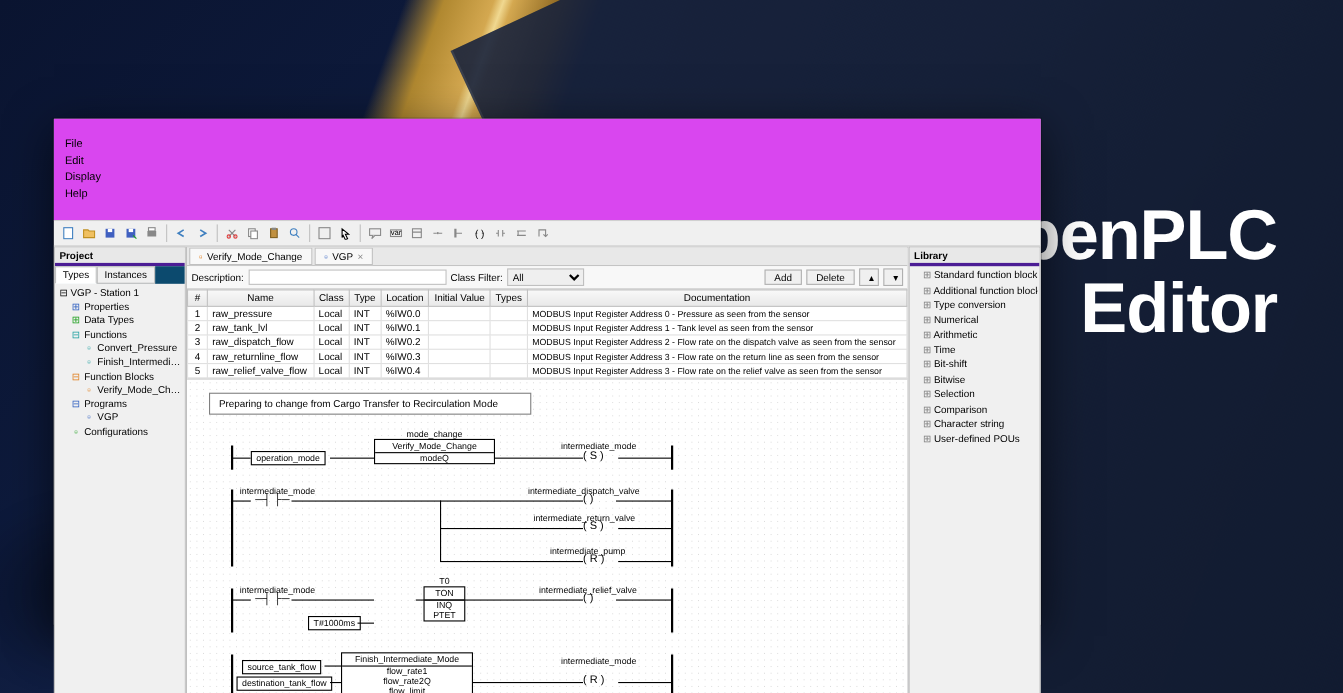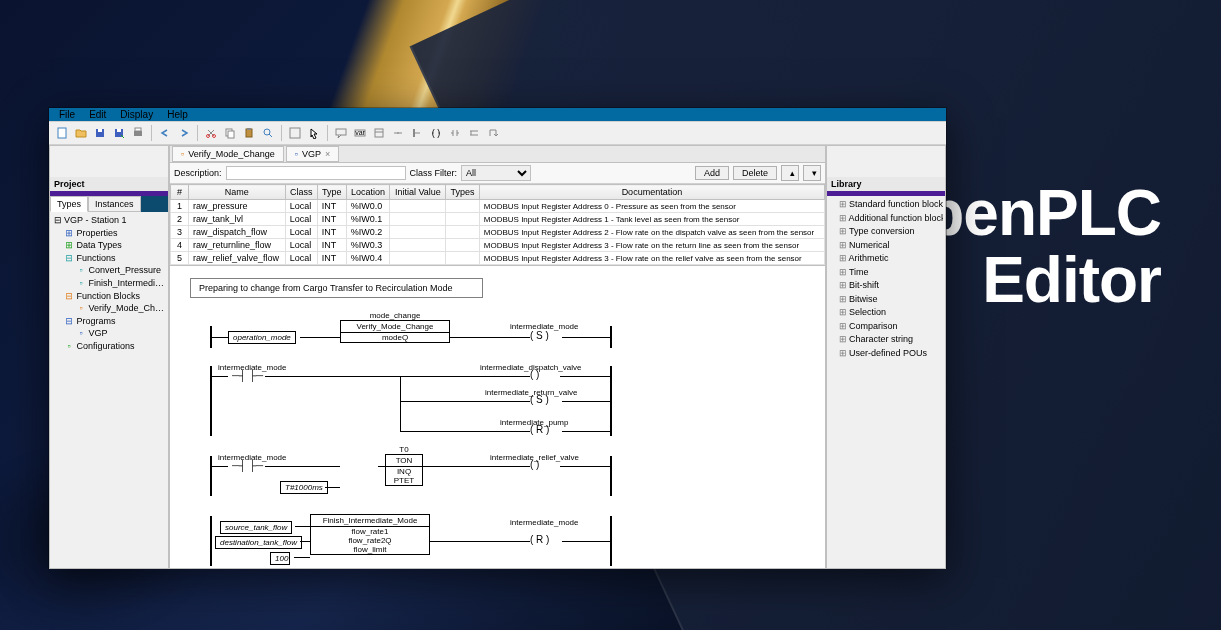--- a/index.html
+++ b/index.html
@@ -35,44 +35,43 @@
   background: #f0f0f0;
   z-index: 3;
   box-shadow: 0 10px 40px rgba(0,0,0,0.6), 0 0 0 1px rgba(0,0,0,0.3);
 }
 .shadow-blob {
   position: absolute; left: -40px; top: 450px; width: 250px; height: 180px;
   background: radial-gradient(ellipse, rgba(0,0,0,0.4) 0%, transparent 70%);
   z-index: 1; filter: blur(8px);
 }
 .menubar {
-  display: flex; gap: 2px; padding: 0 4px; background: #0369a1;
-  border-bottom: 1px solid #d0d0d0; font-size: 10px;
+  display: flex; gap: 2px; padding: 17px 4px; background: #d946ef;
+  border-bottom: 1px solid #d0d0d0; font-size: 10px; flex-direction: column;
 }
 .menubar span { padding: 1px 6px; cursor: default; }
 .toolbar {
   display: flex; gap: 1px; padding: 2px 4px; background: #f0f0f0;
   border-bottom: 1px solid #d0d0d0; align-items: center;
 }
 .tb-btn {
   width: 18px; height: 18px; display: flex; align-items: center; justify-content: center;
   border: 1px solid transparent; border-radius: 2px; cursor: pointer;
 }
 .tb-sep { width: 1px; height: 16px; background: #c0c0c0; margin: 0 3px; }
 .main-grid {
   display: grid; grid-template-columns: 120px 1fr 120px;
   height: calc(100% - 36px);
 }
 .left-panel, .right-panel {
   background: #f0f0f0; border: 1px solid #c0c0c0; overflow: hidden;
 }
 .panel-title {
   background: #e8e8e8; padding: 2px 4px; font-size: 9px; font-weight: bold;
-  border-bottom: 5px solid #4c1d95;
-  margin-top: 31px;
+  border-bottom: 3px solid #4c1d95;
 }
 .tabs {
   display: flex; background: #0c4a6e; font-size: 9px;
 }
 .tab { padding: 2px 6px; border: 1px solid #c0c0c0; background: #f0f0f0; cursor: pointer; }
 .tab.active { background: #fff; border-bottom-color: #fff; }
 .tree { padding: 2px; font-size: 9px; line-height: 1.4; }
 .tree-item { white-space: nowrap; overflow: hidden; text-overflow: ellipsis; padding-left: 2px; cursor: pointer; }
 .ti-1 { padding-left: 12px; }
 .ti-2 { padding-left: 24px; }
@@ -110,21 +109,21 @@
 }
 .comment-box {
   position: absolute; border: 1px solid #808080; background: #fff;
   padding: 4px 8px; font-size: 9px;
 }
 .rail { position: absolute; width: 2px; background: #000; }
 .wire { position: absolute; height: 1px; background: #000; }
 .vwire { position: absolute; width: 1px; background: #000; }
 .var-box {
   position: absolute; border: 1px solid #000; background: #fff;
-  padding: 1px 4px; font-size: 8px;  font-style: italic;
+  padding: 1px 4px; font-size: 8px; 
 }
 .fb-box {
   position: absolute; border: 1px solid #000; background: #fff;
   font-size: 8px; text-align: center;
 }
 .fb-title { border-bottom: 1px solid #000; padding: 1px 2px; font-size: 8px; }
 .fb-row { display: flex; justify-content: center; padding: 0 2px; font-size: 8px; }
 .coil {
   position: absolute; font-size: 10px; text-align: center;
 }

